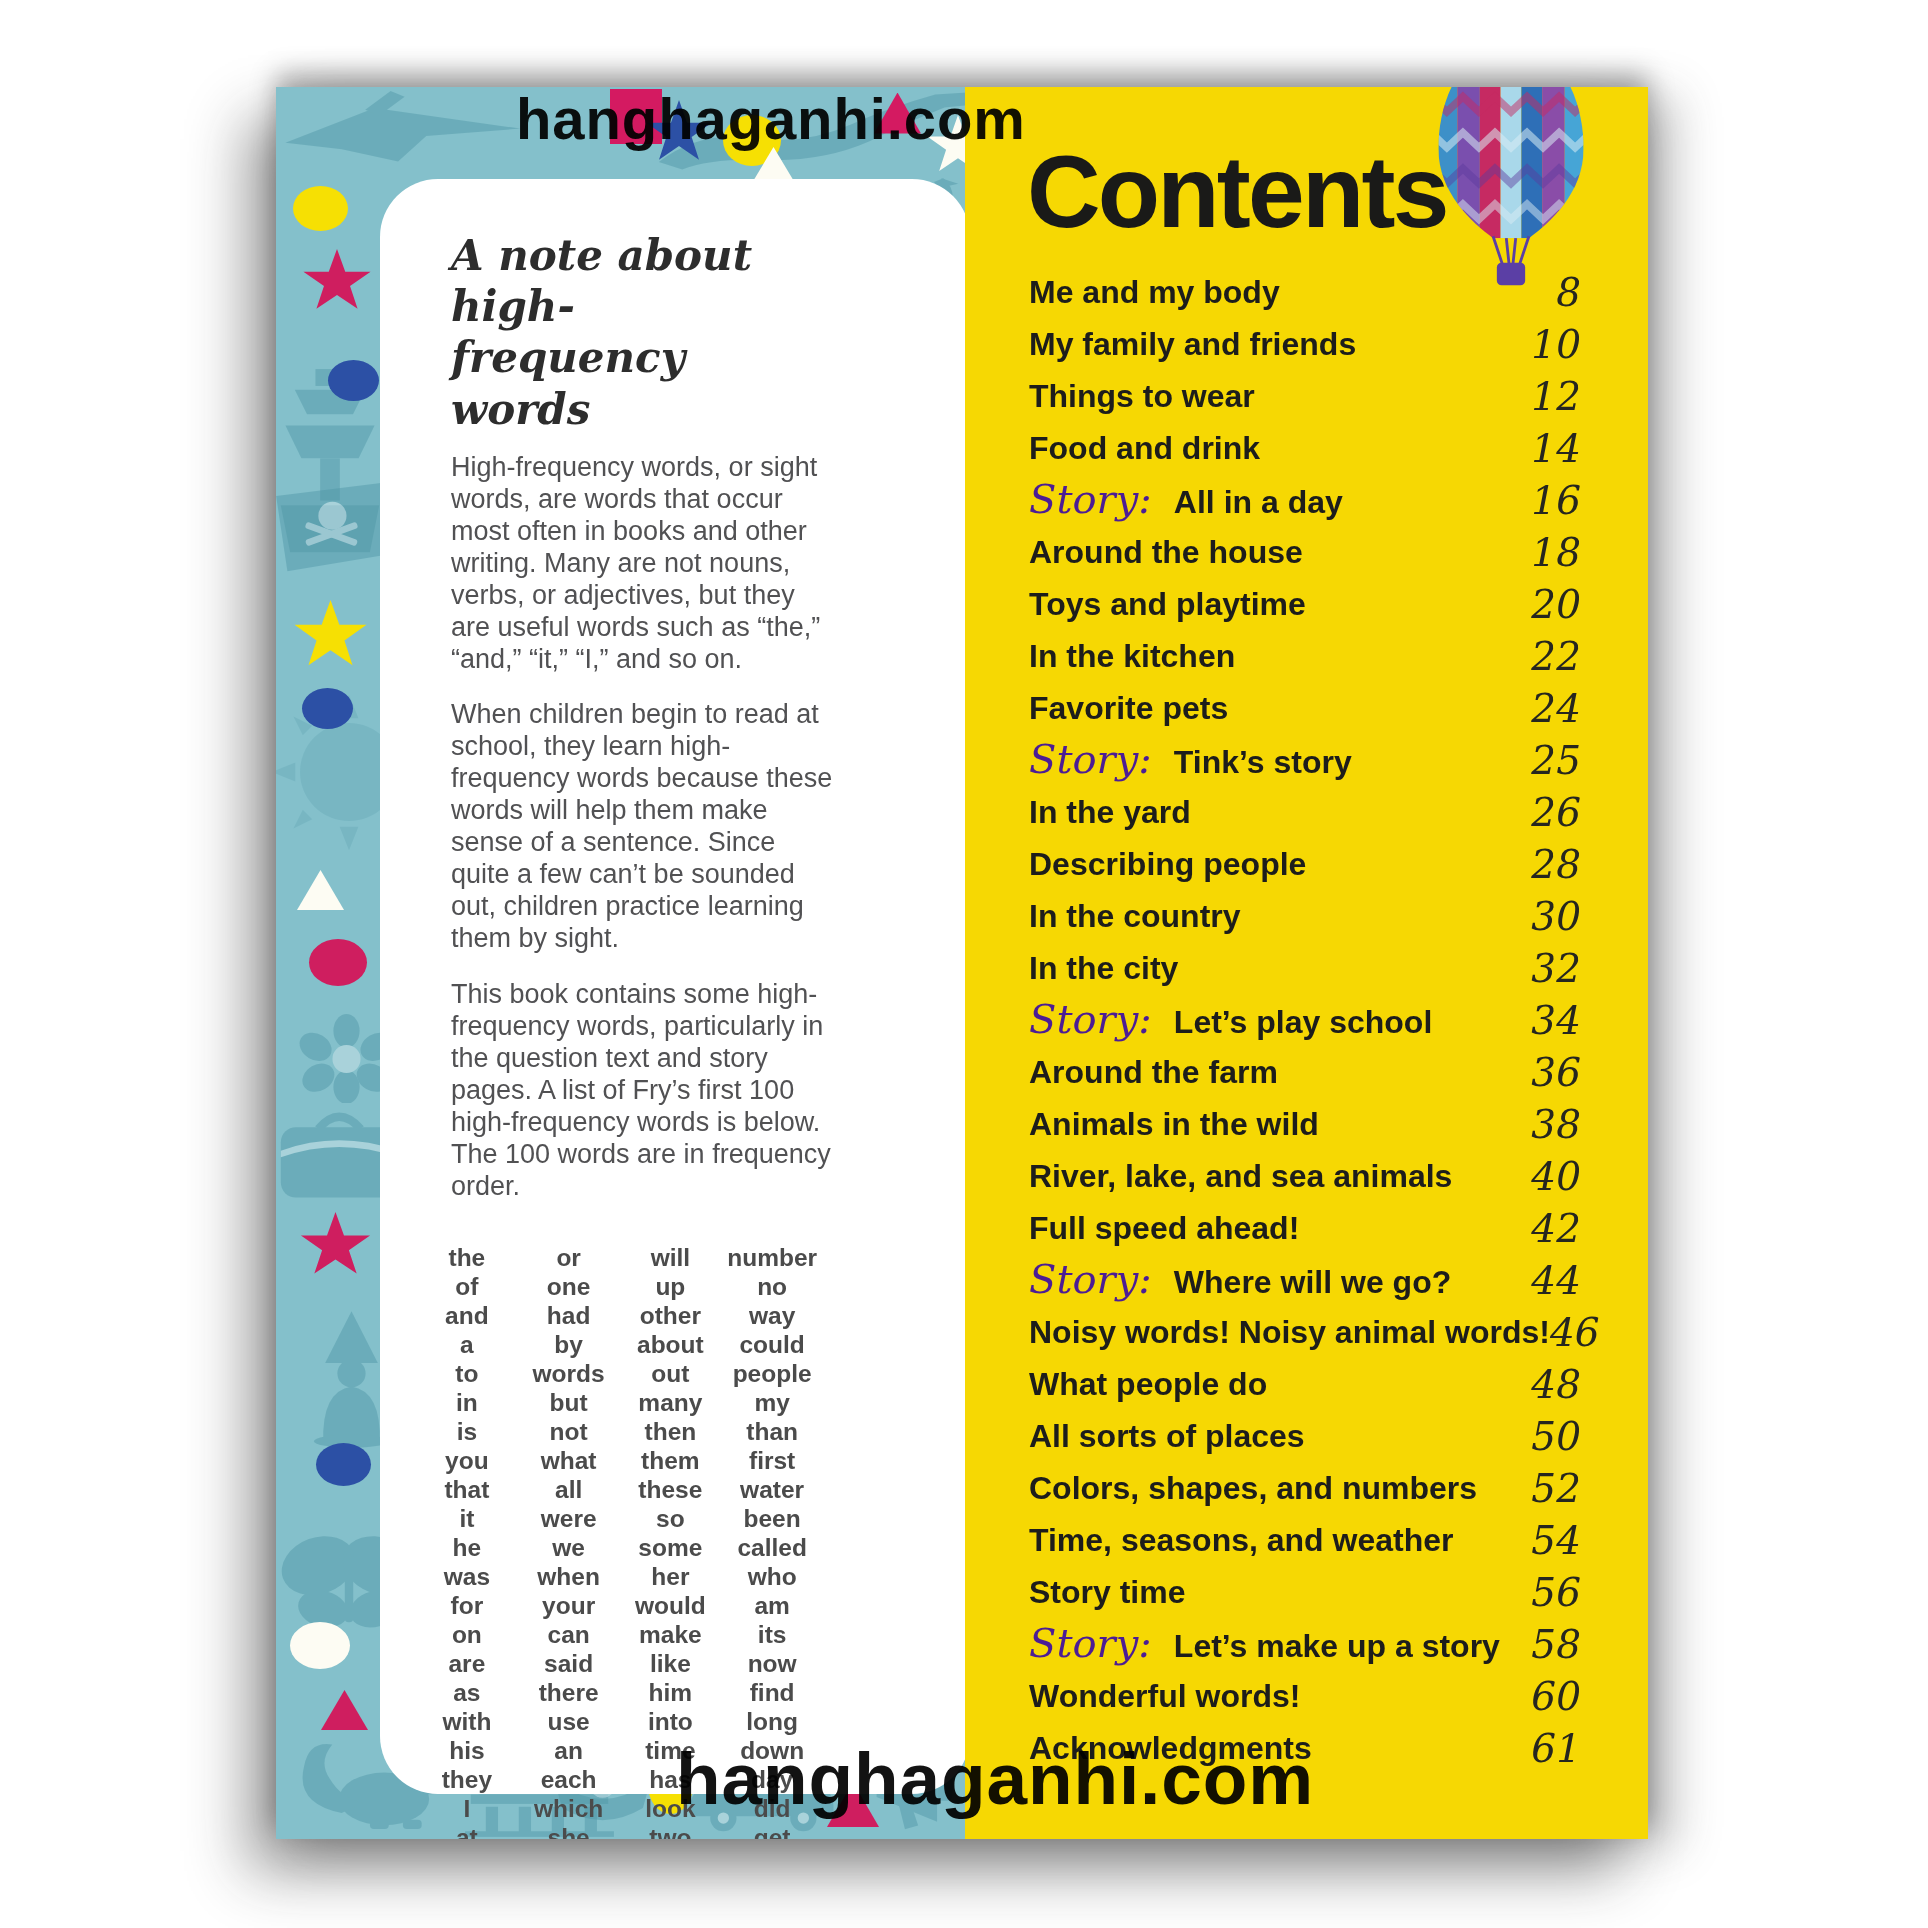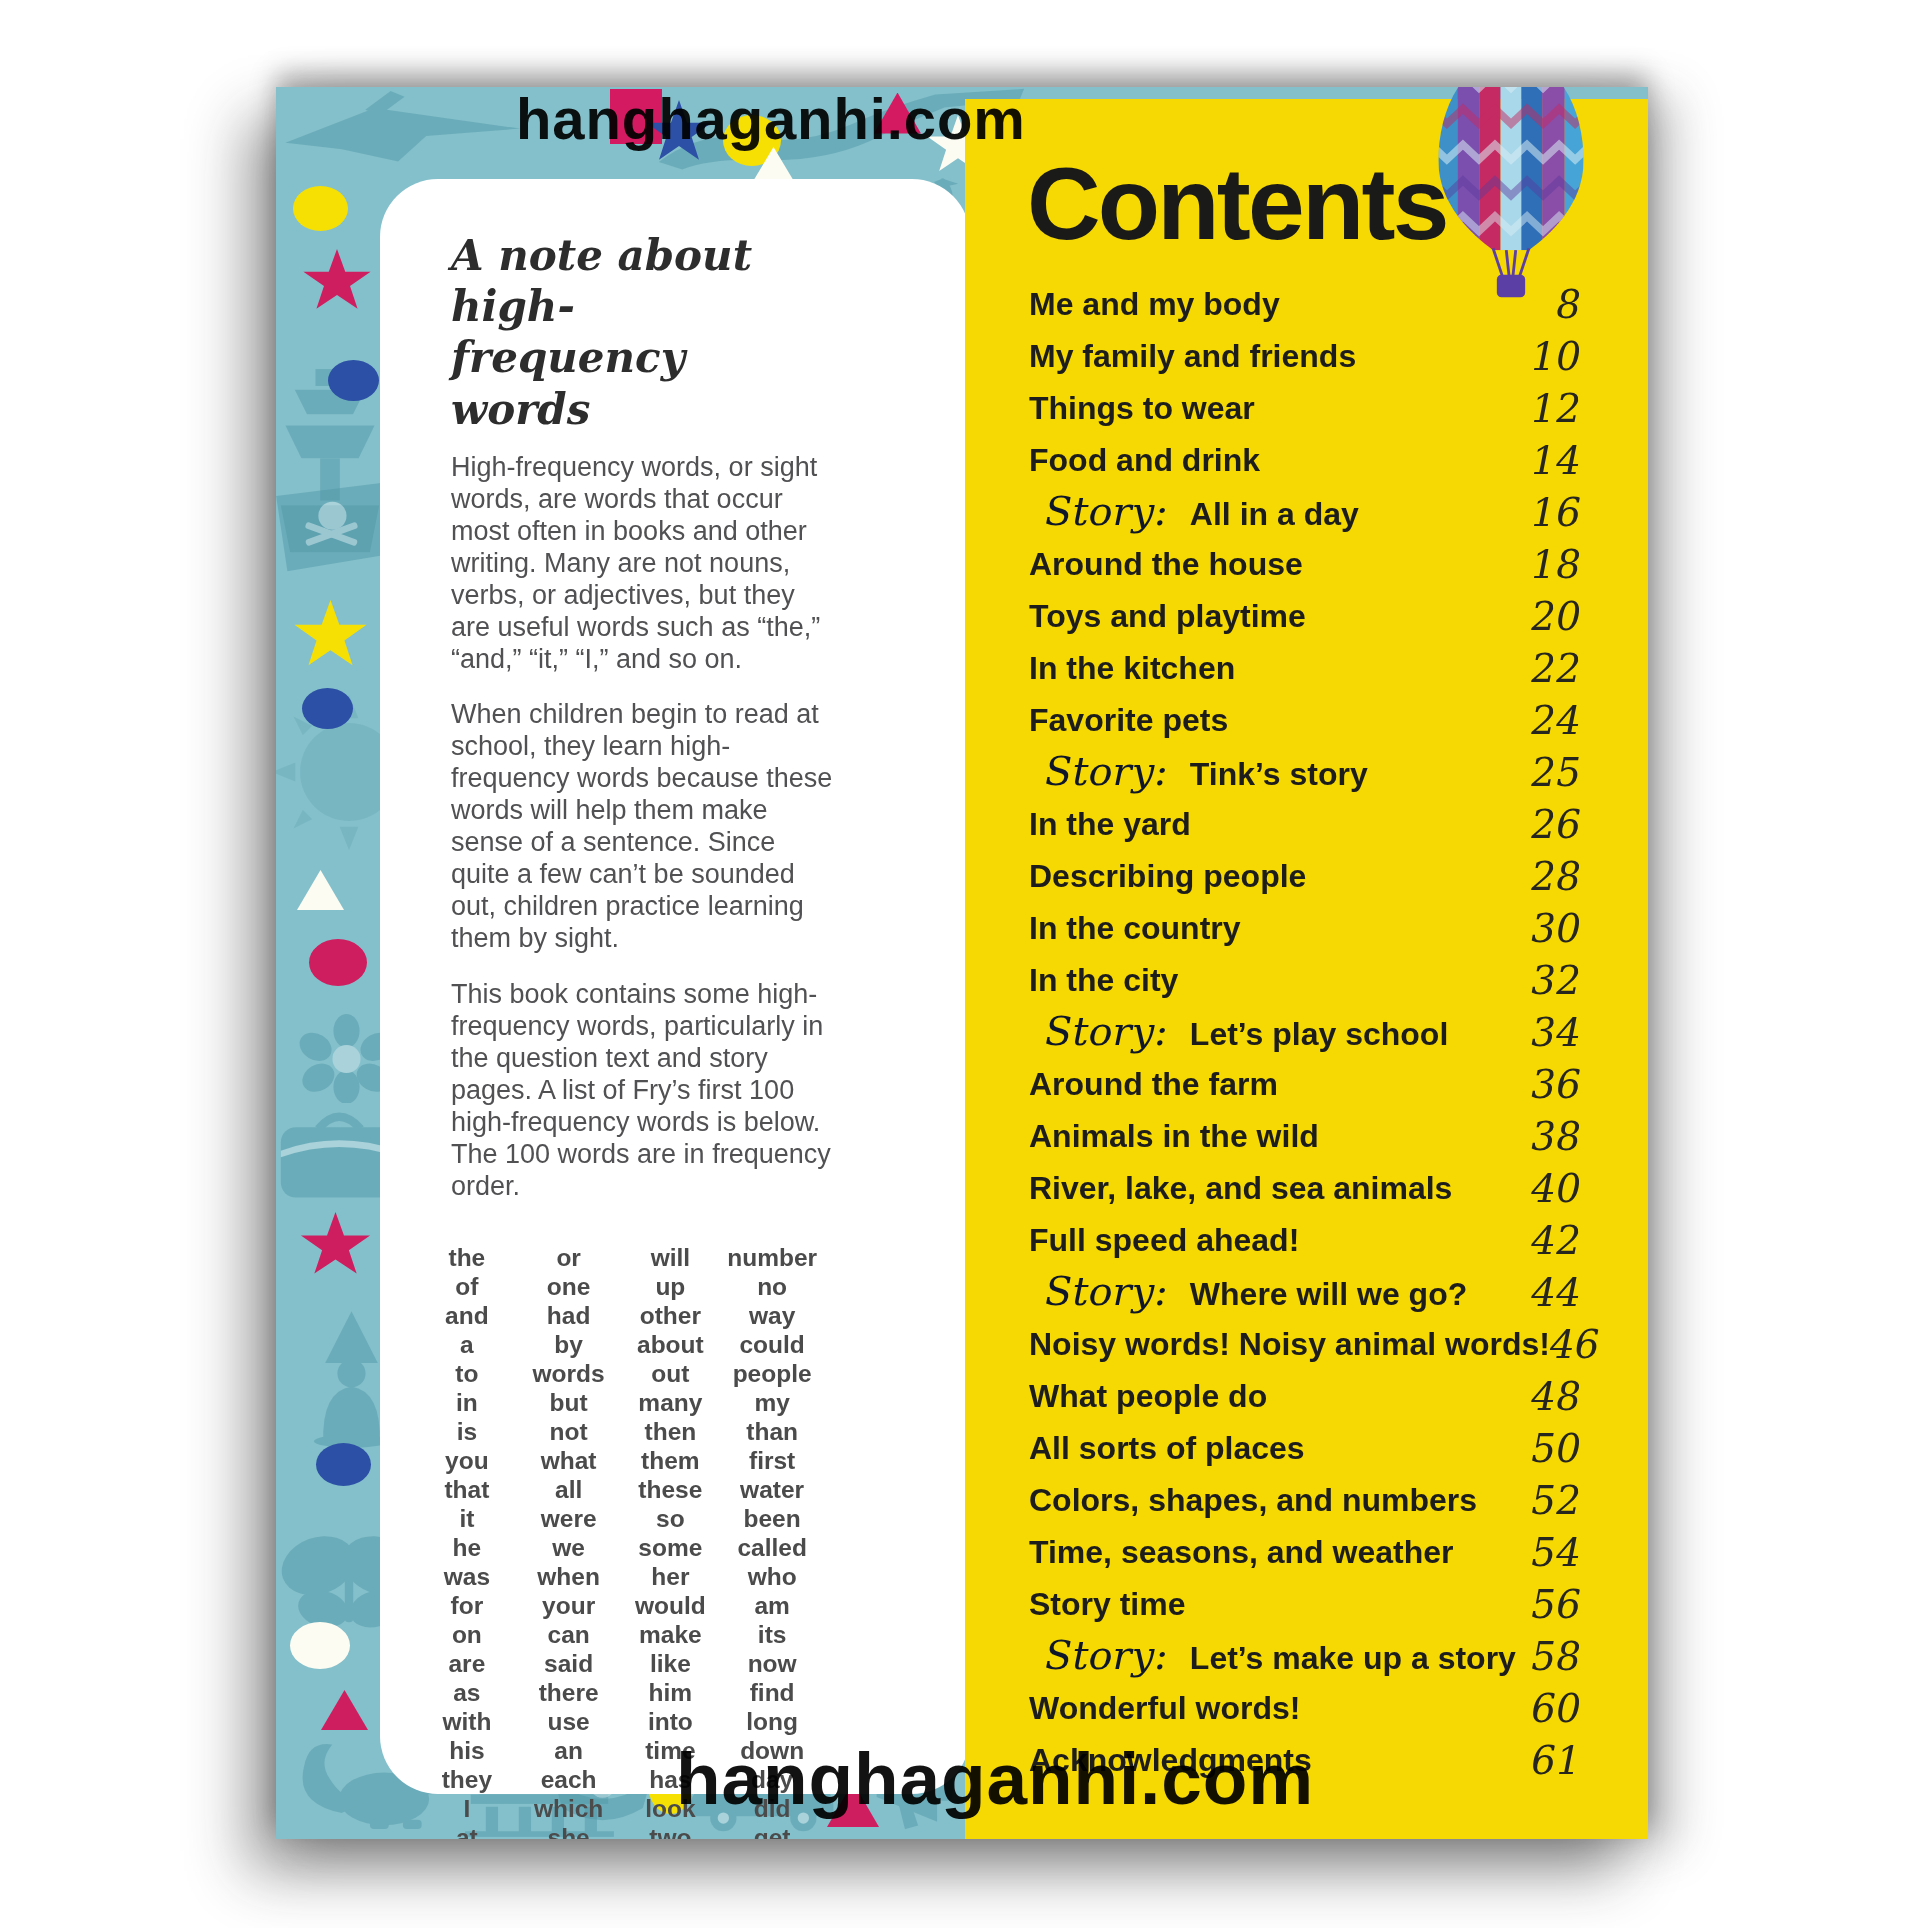--- a/index.html
+++ b/index.html
@@ -24,27 +24,27 @@
   .panel{position:absolute;left:104px;top:92px;width:590px;height:1615px;background:#ffffff;
          border-radius:58px;z-index:3;}
   .panel-inner{padding:51px 36px 0 71px;}
   .note-title{font:italic 700 42px/1.22 "DejaVu Serif",serif;color:#2d2d2d;width:350px;margin:0;}
   .note-p{margin:23.5px 0 0;font-size:27px;line-height:32px;color:#515153;width:388px;}
   .note-p:first-of-type{margin-top:16px;}
   .word-grid{display:flex;margin:41px 0 0 -35px;width:407px;}
   .word-col{flex:1;text-align:center;}
   .word{font-weight:700;font-size:24.5px;line-height:29px;color:#4b4b4b;}
   
-  .yellow{position:absolute;left:689px;top:12px;width:683px;height:100%;background:#f6d803;z-index:4;}
+  .yellow{position:absolute;left:689px;top:0;width:683px;height:100%;background:#f6d803;z-index:4;}
   .contents-title{position:absolute;left:62px;top:47px;margin:0;font-size:102px;font-weight:700;
                   letter-spacing:-2.8px;color:#1a1a18;}
   .toc{position:absolute;left:64px;top:179px;width:552px;}
   .toc-row{height:52px;display:flex;align-items:center;justify-content:space-between;}
   .toc-label{font-size:32px;font-weight:700;color:#1d1d1b;white-space:nowrap;}
-  .story-prefix{font:italic 400 40px/1 "DejaVu Serif",serif;color:#0f172a;margin-right:9.4px;font-weight:400;margin-left:16px;}
+  .story-prefix{font:italic 400 40px/1 "DejaVu Serif",serif;color:#4c1d95;margin-right:9.4px;font-weight:400;}
   .toc-page{font:italic 400 39px/1 "DejaVu Serif",serif;color:#26261f;}
   .balloon{position:absolute;left:465px;top:-28px;width:162px;height:232px;}
   .balloon svg{width:100%;height:100%;display:block;}
   
   .wm{position:absolute;color:#000000;font-weight:700;letter-spacing:0.9px;z-index:9;opacity:.92;white-space:nowrap;}
   .wm-top{left:240px;top:-1.9px;font-size:58px;}
   .wm-bottom{left:400px;top:1650px;font-size:73px;}
 </style>
 </head>
 <body>

